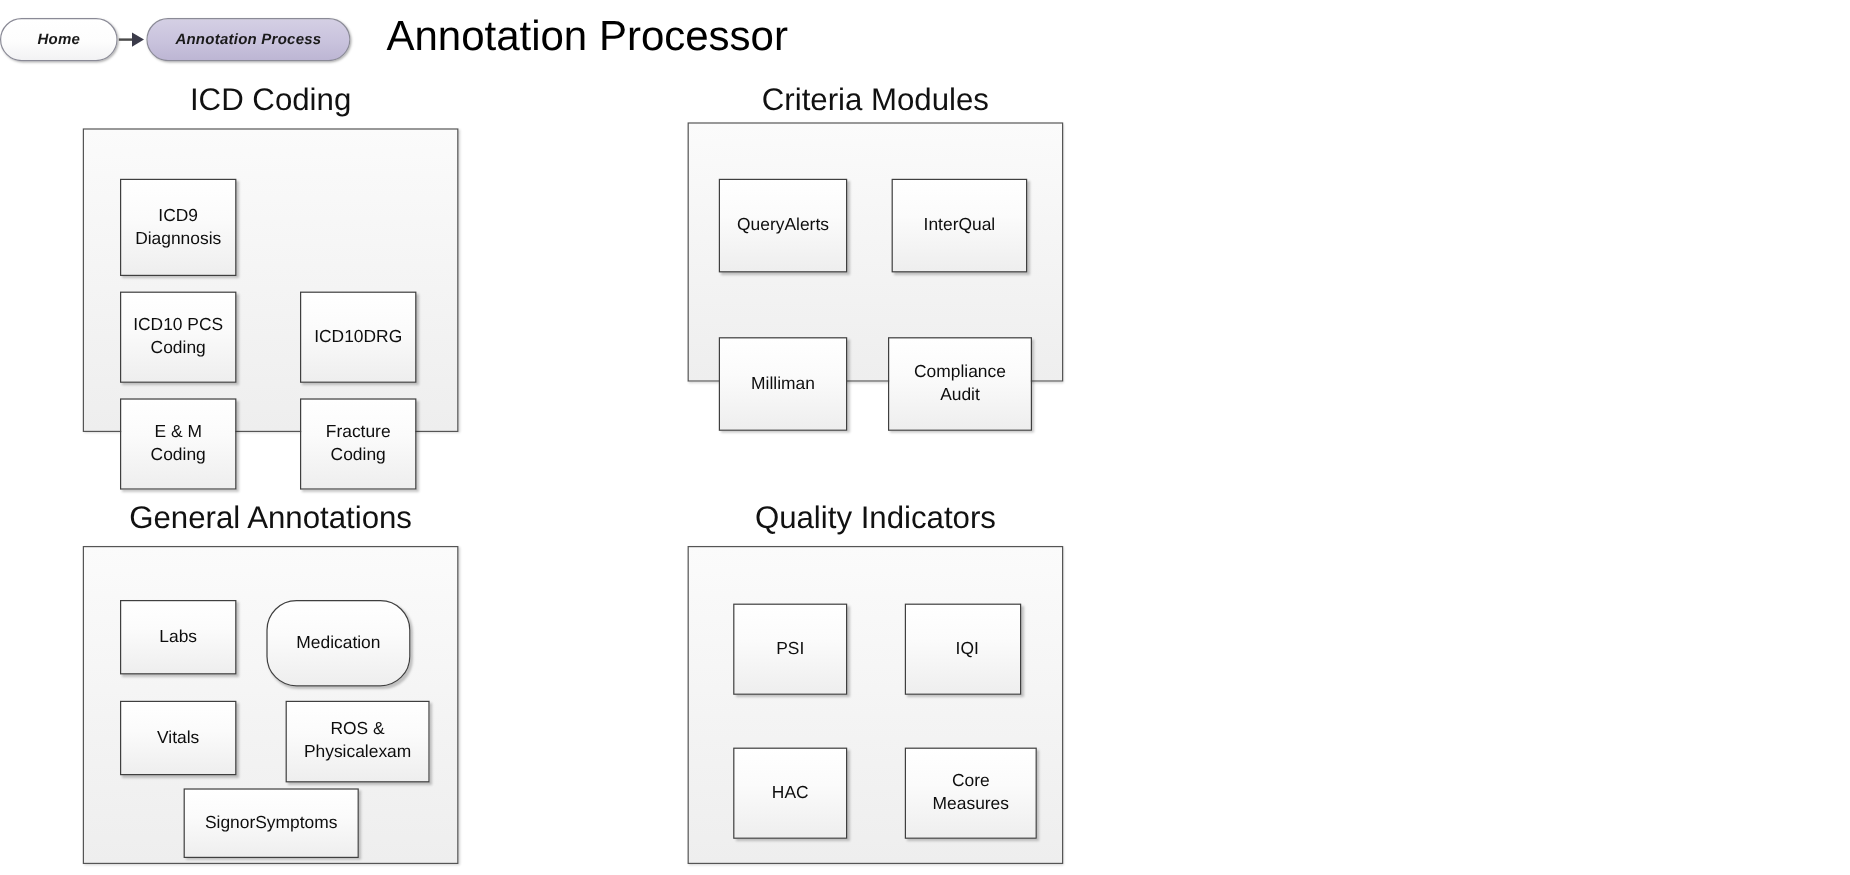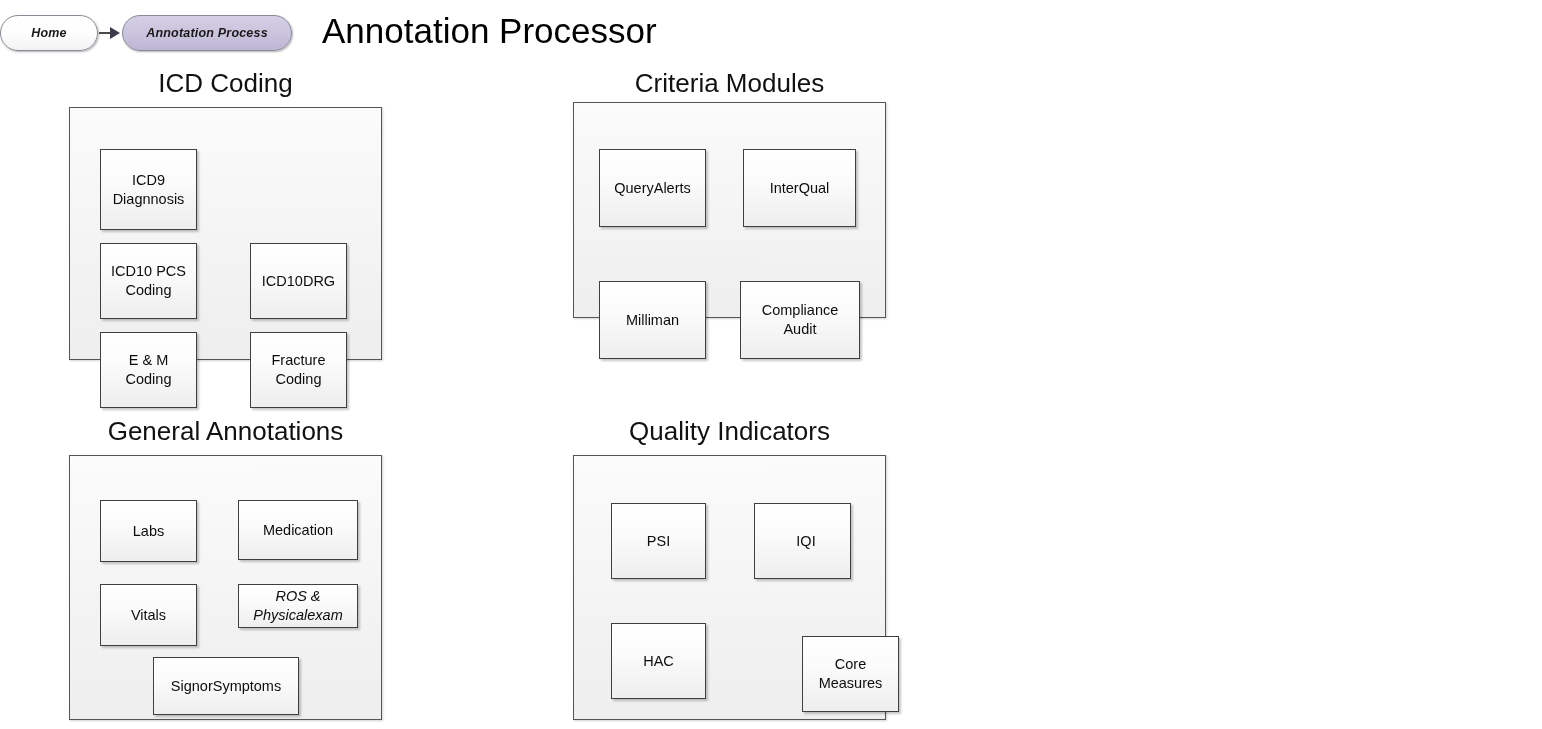--- a/index.html
+++ b/index.html
@@ -180,30 +180,30 @@
       <div class="node" style="left: 25px; top: 178px; width: 107px; height: 78px;">Milliman</div>
       <div class="node" style="left: 166px; top: 178px; width: 120px; height: 78px;">Compliance
 Audit</div>
     </div>
 </div>
 
 <div class="section" id="sec-general">
   <div class="section-heading">General Annotations</div>
   <div class="panel">
       <div class="node" style="left: 30px; top: 44px; width: 97px; height: 62px;">Labs</div>
-      <div class="node" style="left: 168px; top: 44px; width: 120px; height: 60px;">Medication</div>
+      <div class="node" style="left: 152px; top: 44px; width: 120px; height: 72px; border-radius: 25px;">Medication</div>
       <div class="node" style="left: 30px; top: 128px; width: 97px; height: 62px;">Vitals</div>
-      <div class="node" style="left: 168px; top: 128px; width: 120px; height: 44px; font-style: italic;">ROS &amp;
+      <div class="node" style="left: 168px; top: 128px; width: 120px; height: 68px;">ROS &amp;
 Physicalexam</div>
       <div class="node" style="left: 83px; top: 201px; width: 146px; height: 58px;">SignorSymptoms</div>
     </div>
 </div>
 
 <div class="section" id="sec-quality">
   <div class="section-heading">Quality Indicators</div>
   <div class="panel">
       <div class="node" style="left: 37px; top: 47px; width: 95px; height: 76px;">PSI</div>
       <div class="node" style="left: 180px; top: 47px; width: 97px; height: 76px; padding-left: 11px;">IQI</div>
       <div class="node" style="left: 37px; top: 167px; width: 95px; height: 76px;">HAC</div>
-      <div class="node" style="left: 180px; top: 180px; width: 97px; height: 76px; margin-left: 48px;">Core
+      <div class="node" style="left: 180px; top: 167px; width: 110px; height: 76px;">Core
 Measures</div>
     </div>
 </div>
 
 </body></html>

